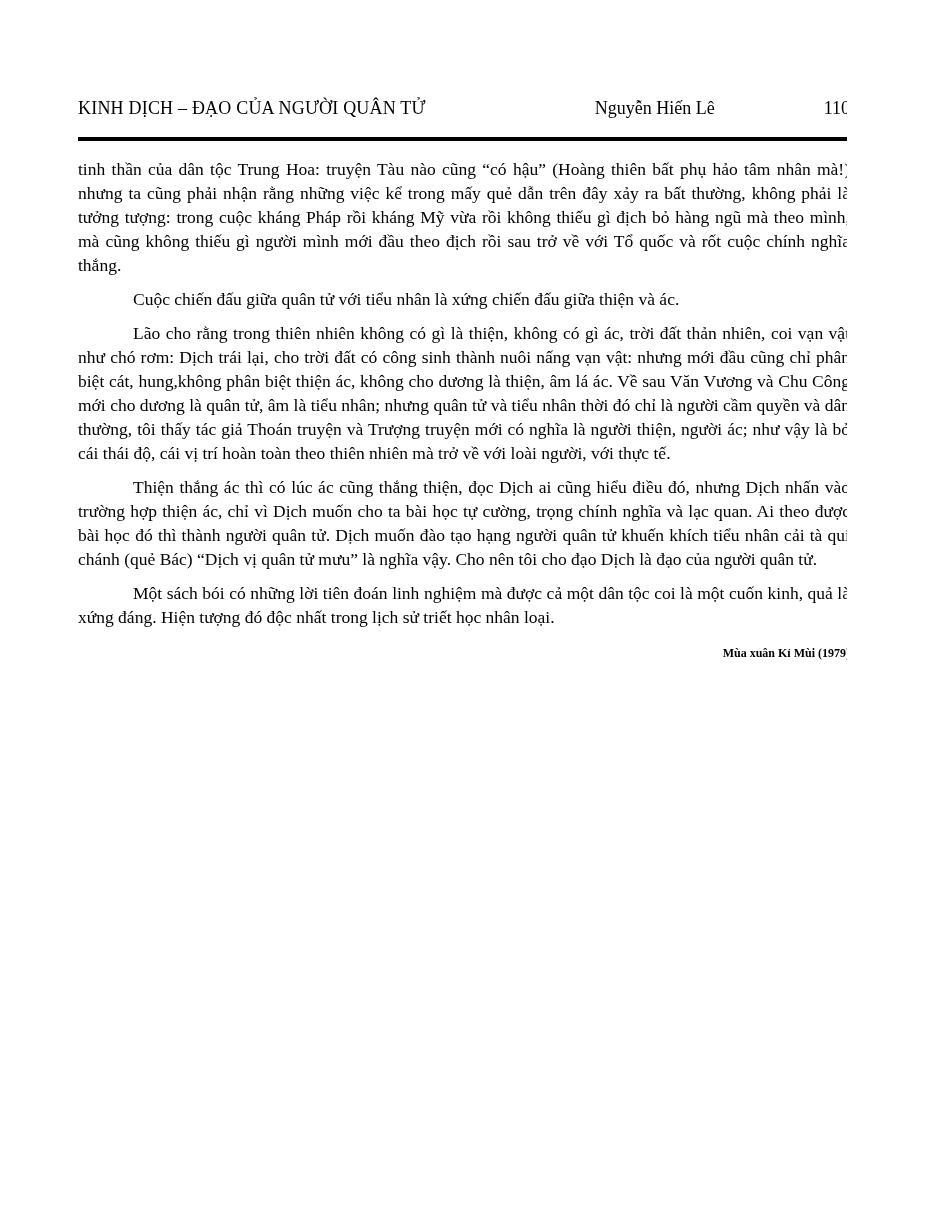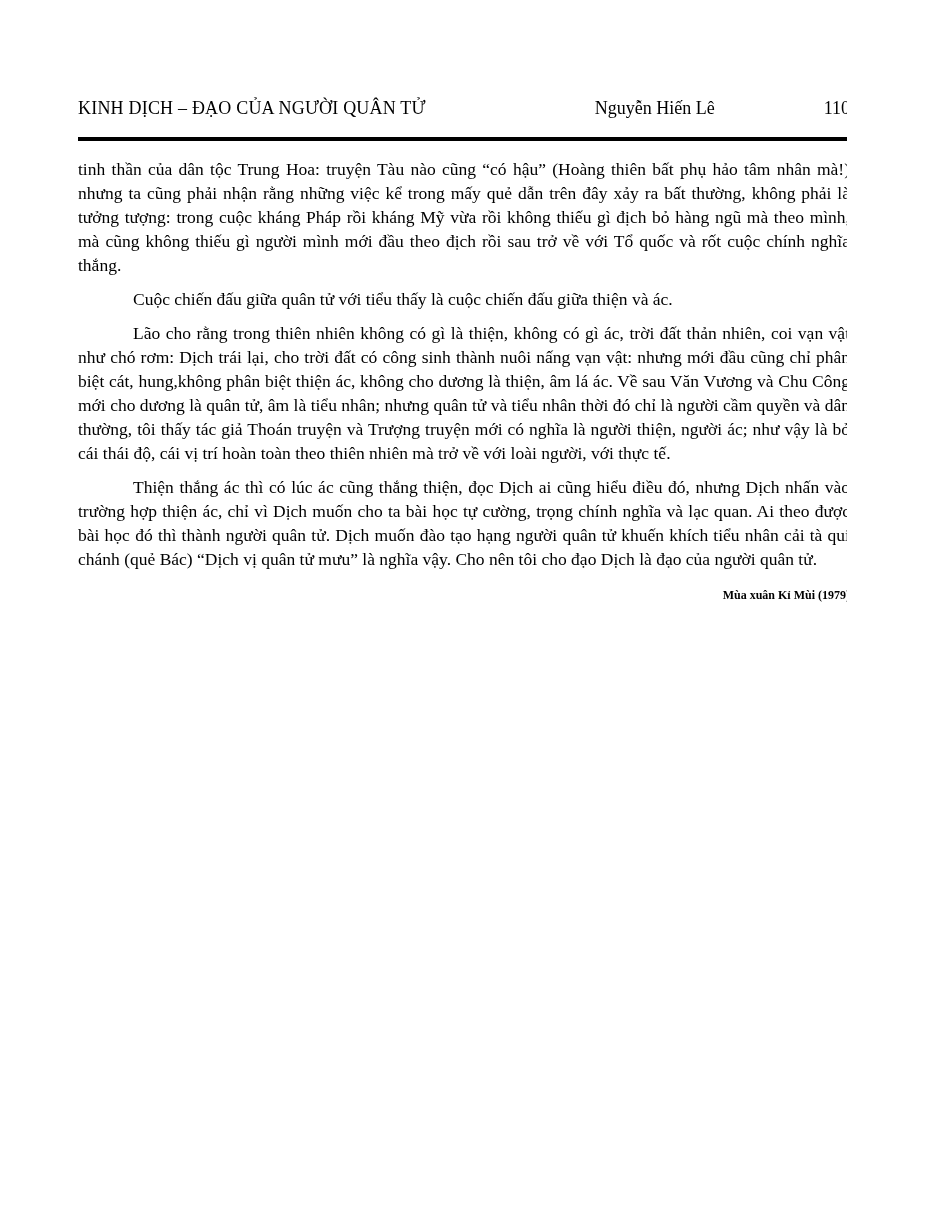--- a/index.html
+++ b/index.html
@@ -79,21 +79,22 @@
     <div class="header">
       <span class="title">KINH DỊCH – ĐẠO CỦA NGƯỜI QUÂN TỬ</span>
       <span class="author">Nguyễn Hiến Lê</span>
       <span class="pagenum">110</span>
     </div>
 
     <div class="header-rule"></div>
 
     <div class="body-text">
       <p class="no-indent">tinh thần của dân tộc Trung Hoa: truyện Tàu nào cũng “có hậu” (Hoàng thiên bất phụ hảo tâm nhân mà!) nhưng ta cũng phải nhận rằng những việc kể trong mấy quẻ dẫn trên đây xảy ra bất thường, không phải là tưởng tượng: trong cuộc kháng Pháp rồi kháng Mỹ vừa rồi không thiếu gì địch bỏ hàng ngũ mà theo mình, mà cũng không thiếu gì người mình mới đầu theo địch rồi sau trở về với Tổ quốc và rốt cuộc chính nghĩa thắng.</p>
-      <p>Cuộc chiến đấu giữa quân tử với tiểu thấy là cuộc chiến đấu giữa thiện và ác.</p>
+      <p>Cuộc chiến đấu giữa quân tử với tiểu nhân là xứng chiến đấu giữa thiện và ác.</p>
       <p>Lão cho rằng trong thiên nhiên không có gì là thiện, không có gì ác, trời đất thản nhiên, coi vạn vật như chó rơm: Dịch trái lại, cho trời đất có công sinh thành nuôi nấng vạn vật: nhưng mới đầu cũng chỉ phân biệt cát, hung,không phân biệt thiện ác, không cho dương là thiện, âm lá ác. Về sau Văn Vương và Chu Công mới cho dương là quân tử, âm là tiểu nhân; nhưng quân tử và tiểu nhân thời đó chỉ là người cầm quyền và dân thường, tôi thấy tác giả Thoán truyện và Trượng truyện mới có nghĩa là người thiện, người ác; như vậy là bỏ cái thái độ, cái vị trí hoàn toàn theo thiên nhiên mà trở về với loài người, với thực tế.</p>
       <p>Thiện thắng ác thì có lúc ác cũng thắng thiện, đọc Dịch ai cũng hiểu điều đó, nhưng Dịch nhấn vào trường hợp thiện ác, chỉ vì Dịch muốn cho ta bài học tự cường, trọng chính nghĩa và lạc quan. Ai theo được bài học đó thì thành người quân tử. Dịch muốn đào tạo hạng người quân tử khuến khích tiểu nhân cải tà qui chánh (quẻ Bác) “Dịch vị quân tử mưu” là nghĩa vậy. Cho nên tôi cho đạo Dịch là đạo của người quân tử.</p>
+      <p>Một sách bói có những lời tiên đoán linh nghiệm mà được cả một dân tộc coi là một cuốn kinh, quả là xứng đáng. Hiện tượng đó độc nhất trong lịch sử triết học nhân loại.</p>
     </div>
 
     <div class="signature">Mùa xuân Kỉ Mùi (1979)</div>
 
   </div>
 </div>
 
 </body></html>

